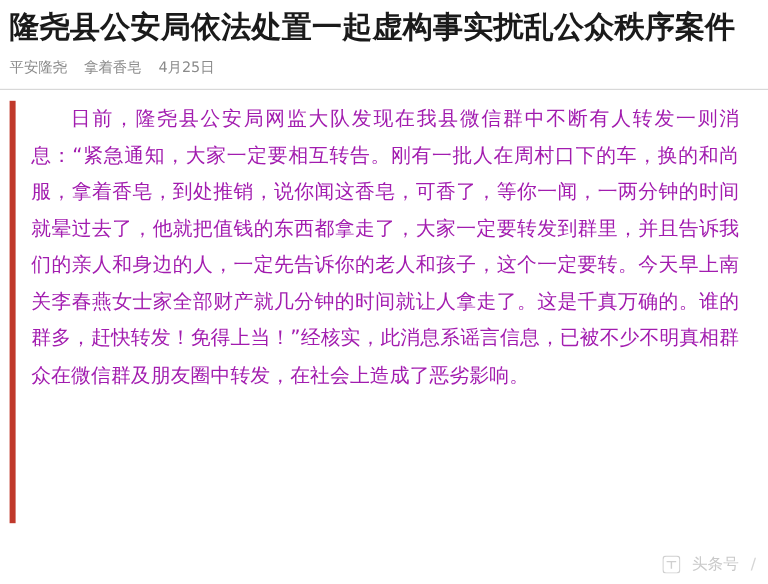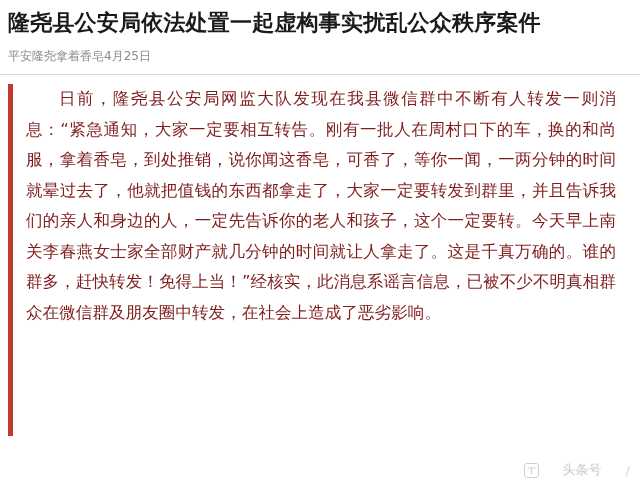--- a/index.html
+++ b/index.html
@@ -24,36 +24,37 @@
   
   .title-wrap {
     position: absolute;
     left: 0;
     top: 0;
     width: 640px;
     padding: 10px 8px 4px 8px;
     box-sizing: border-box;
   }
   .article-title {
-    font-size: 22px;
+    font-size: 25px;
     line-height: 26px;
     font-weight: bold;
     color: #1a1a1a;
     letter-spacing: 0.2px;
     font-family: "DejaVu Sans", "Liberation Sans", sans-serif;
     white-space: nowrap;
   }
   .byline {
     position: absolute;
     left: 8px;
     top: 48px;
     font-size: 12px;
     color: #8a8a8a;
     display: flex;
     align-items: center;
+    gap: 14px;
     font-family: "DejaVu Sans", "Liberation Sans", sans-serif;
   }
   .byline span {
     white-space: nowrap;
   }
   .rule {
     position: absolute;
     left: 0;
     top: 74px;
     width: 640px;
@@ -76,35 +77,35 @@
     height: 352px;
     background: #c0392b;
   }
   .body-text {
     position: absolute;
     left: 26px;
     top: 0;
     width: 590px;
     font-size: 16.5px;
     line-height: 30.5px;
-    color: #7f1d1d;
+    color: #a21caf;
     text-align: justify;
     text-justify: inter-ideograph;
     font-family: "DejaVu Sans", "Liberation Sans", sans-serif;
     text-indent: 2em;
     letter-spacing: 0.1px;
   }
   
   .watermark {
     position: absolute;
     right: 10px;
     bottom: 8px;
     display: flex;
     align-items: center;
-    gap: 24px;
+    gap: 10px;
     color: #c9c9c9;
     font-size: 13px;
     font-family: "DejaVu Sans", "Liberation Sans", sans-serif;
     white-space: nowrap;
   }
   .watermark .wm-divider {
     color: #d5d5d5;
   }
   .wm-logo {
     display: inline-block;

